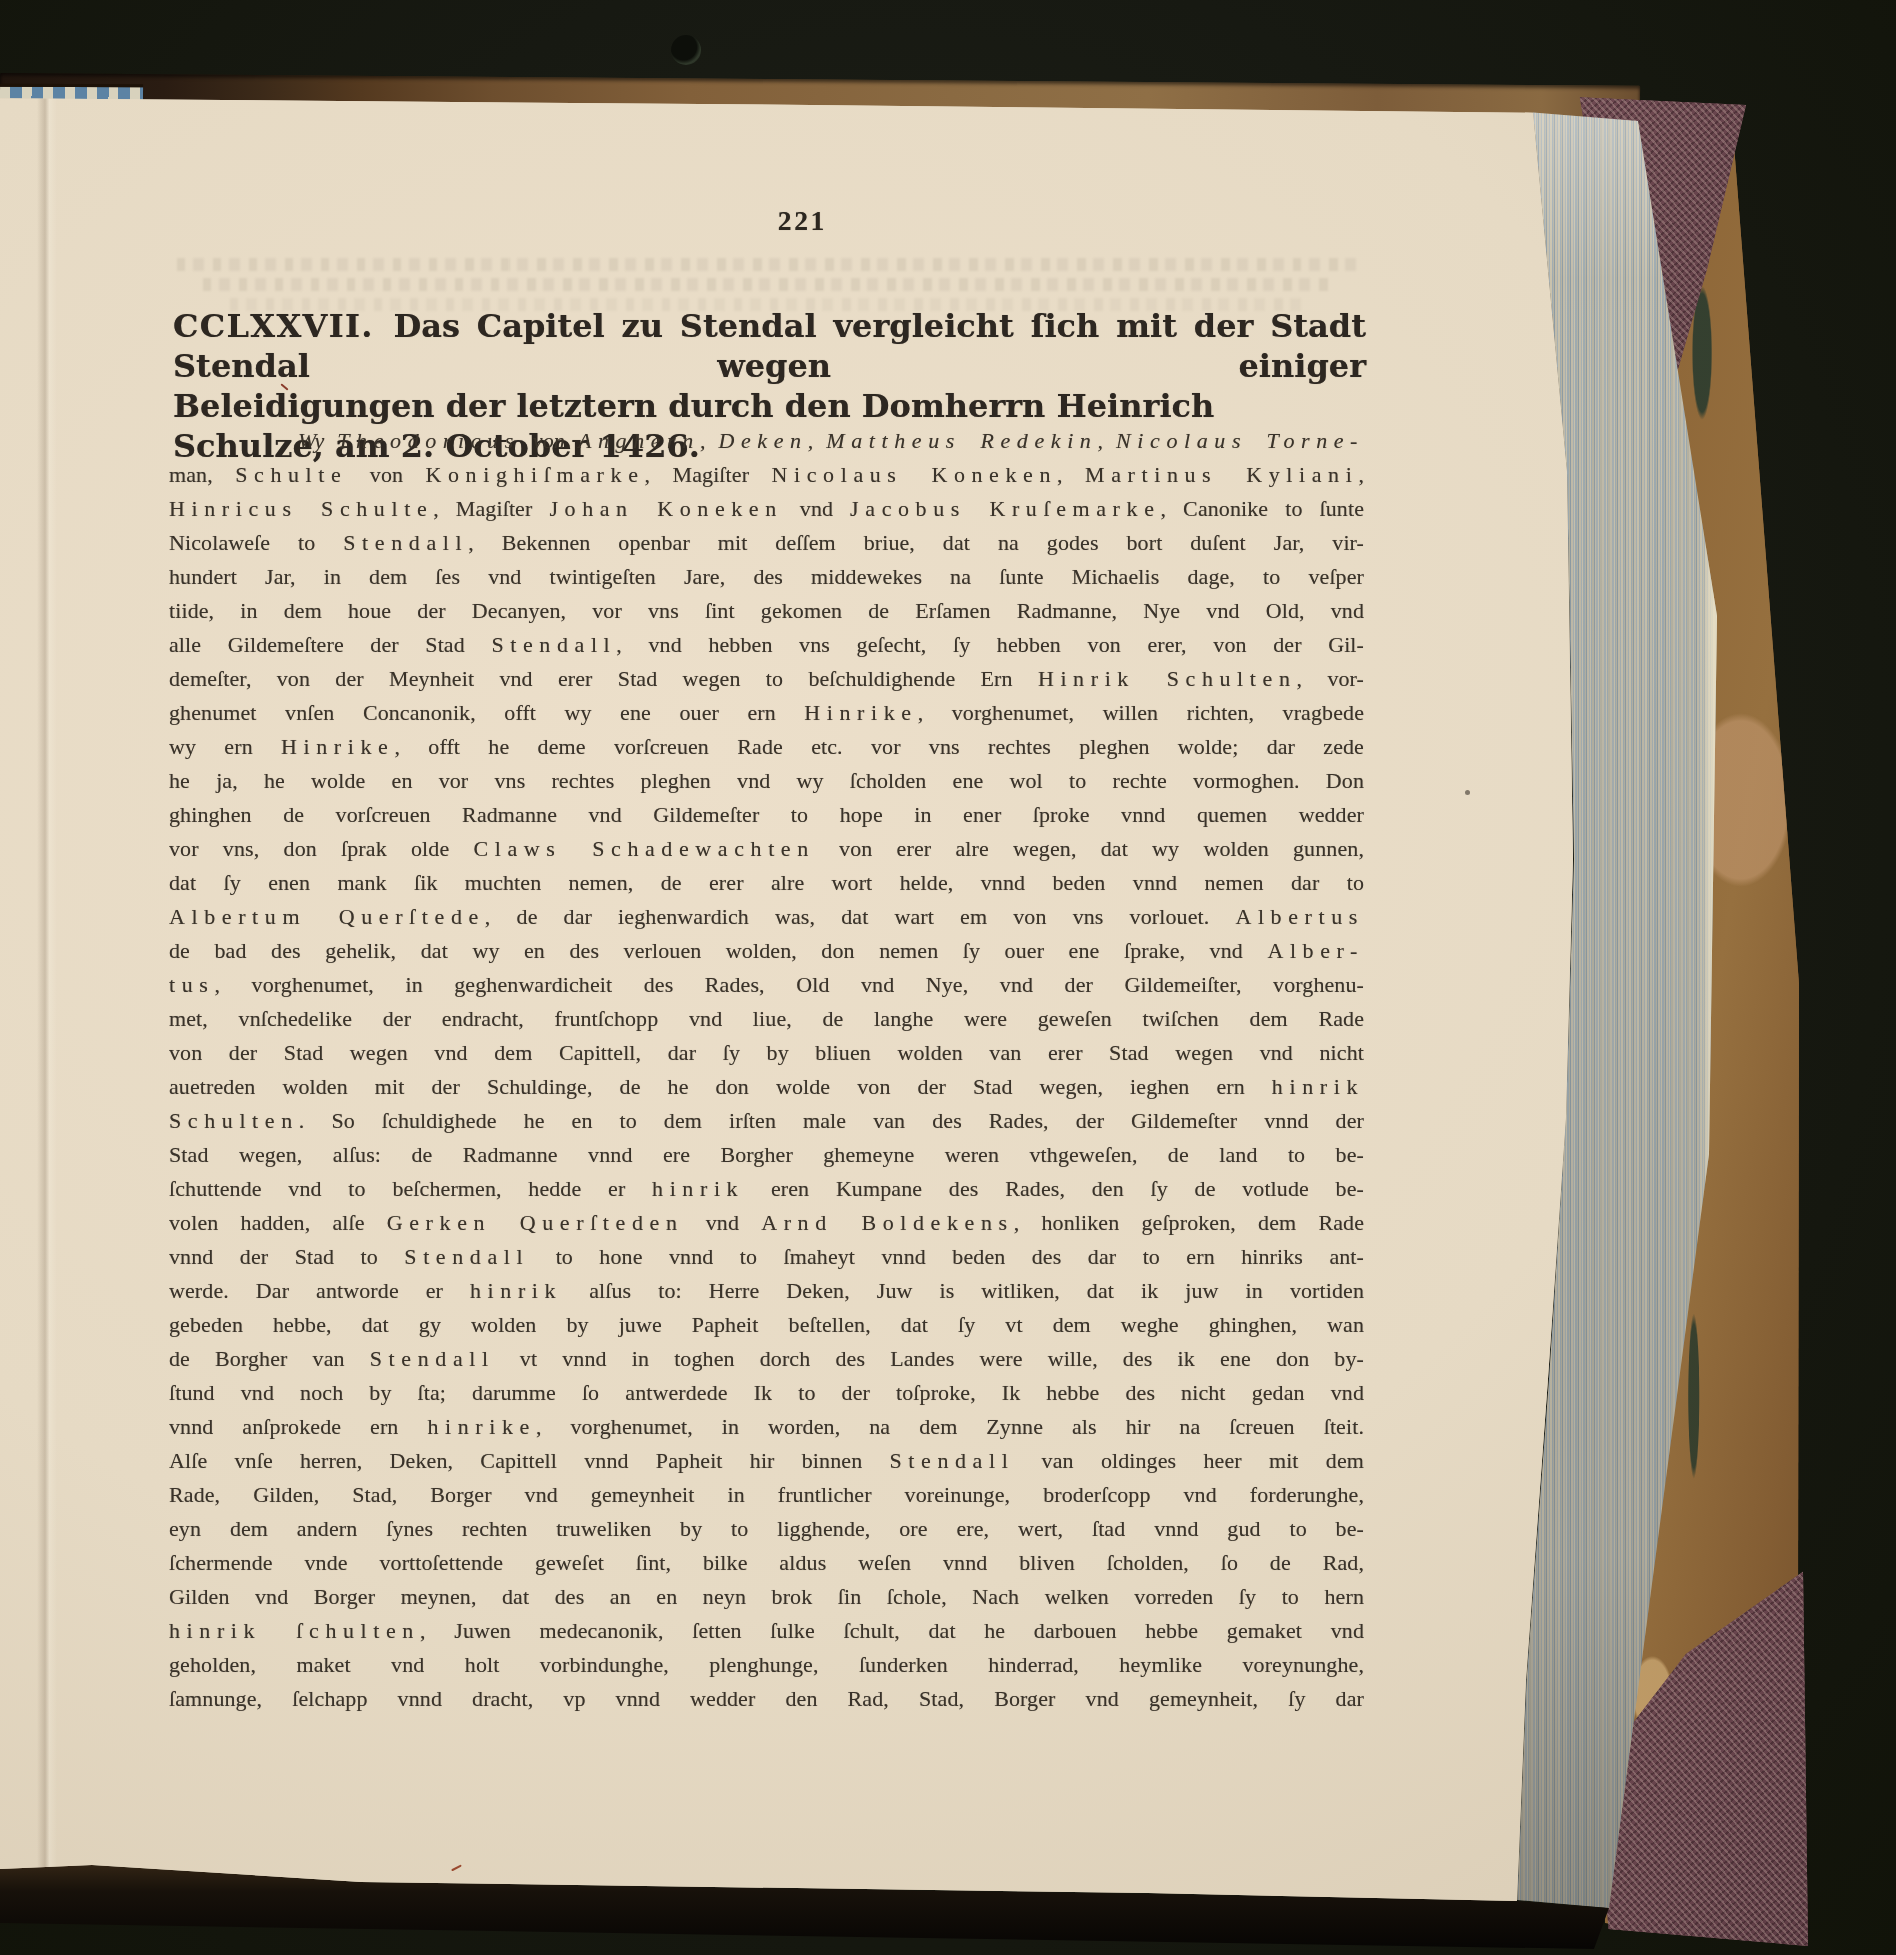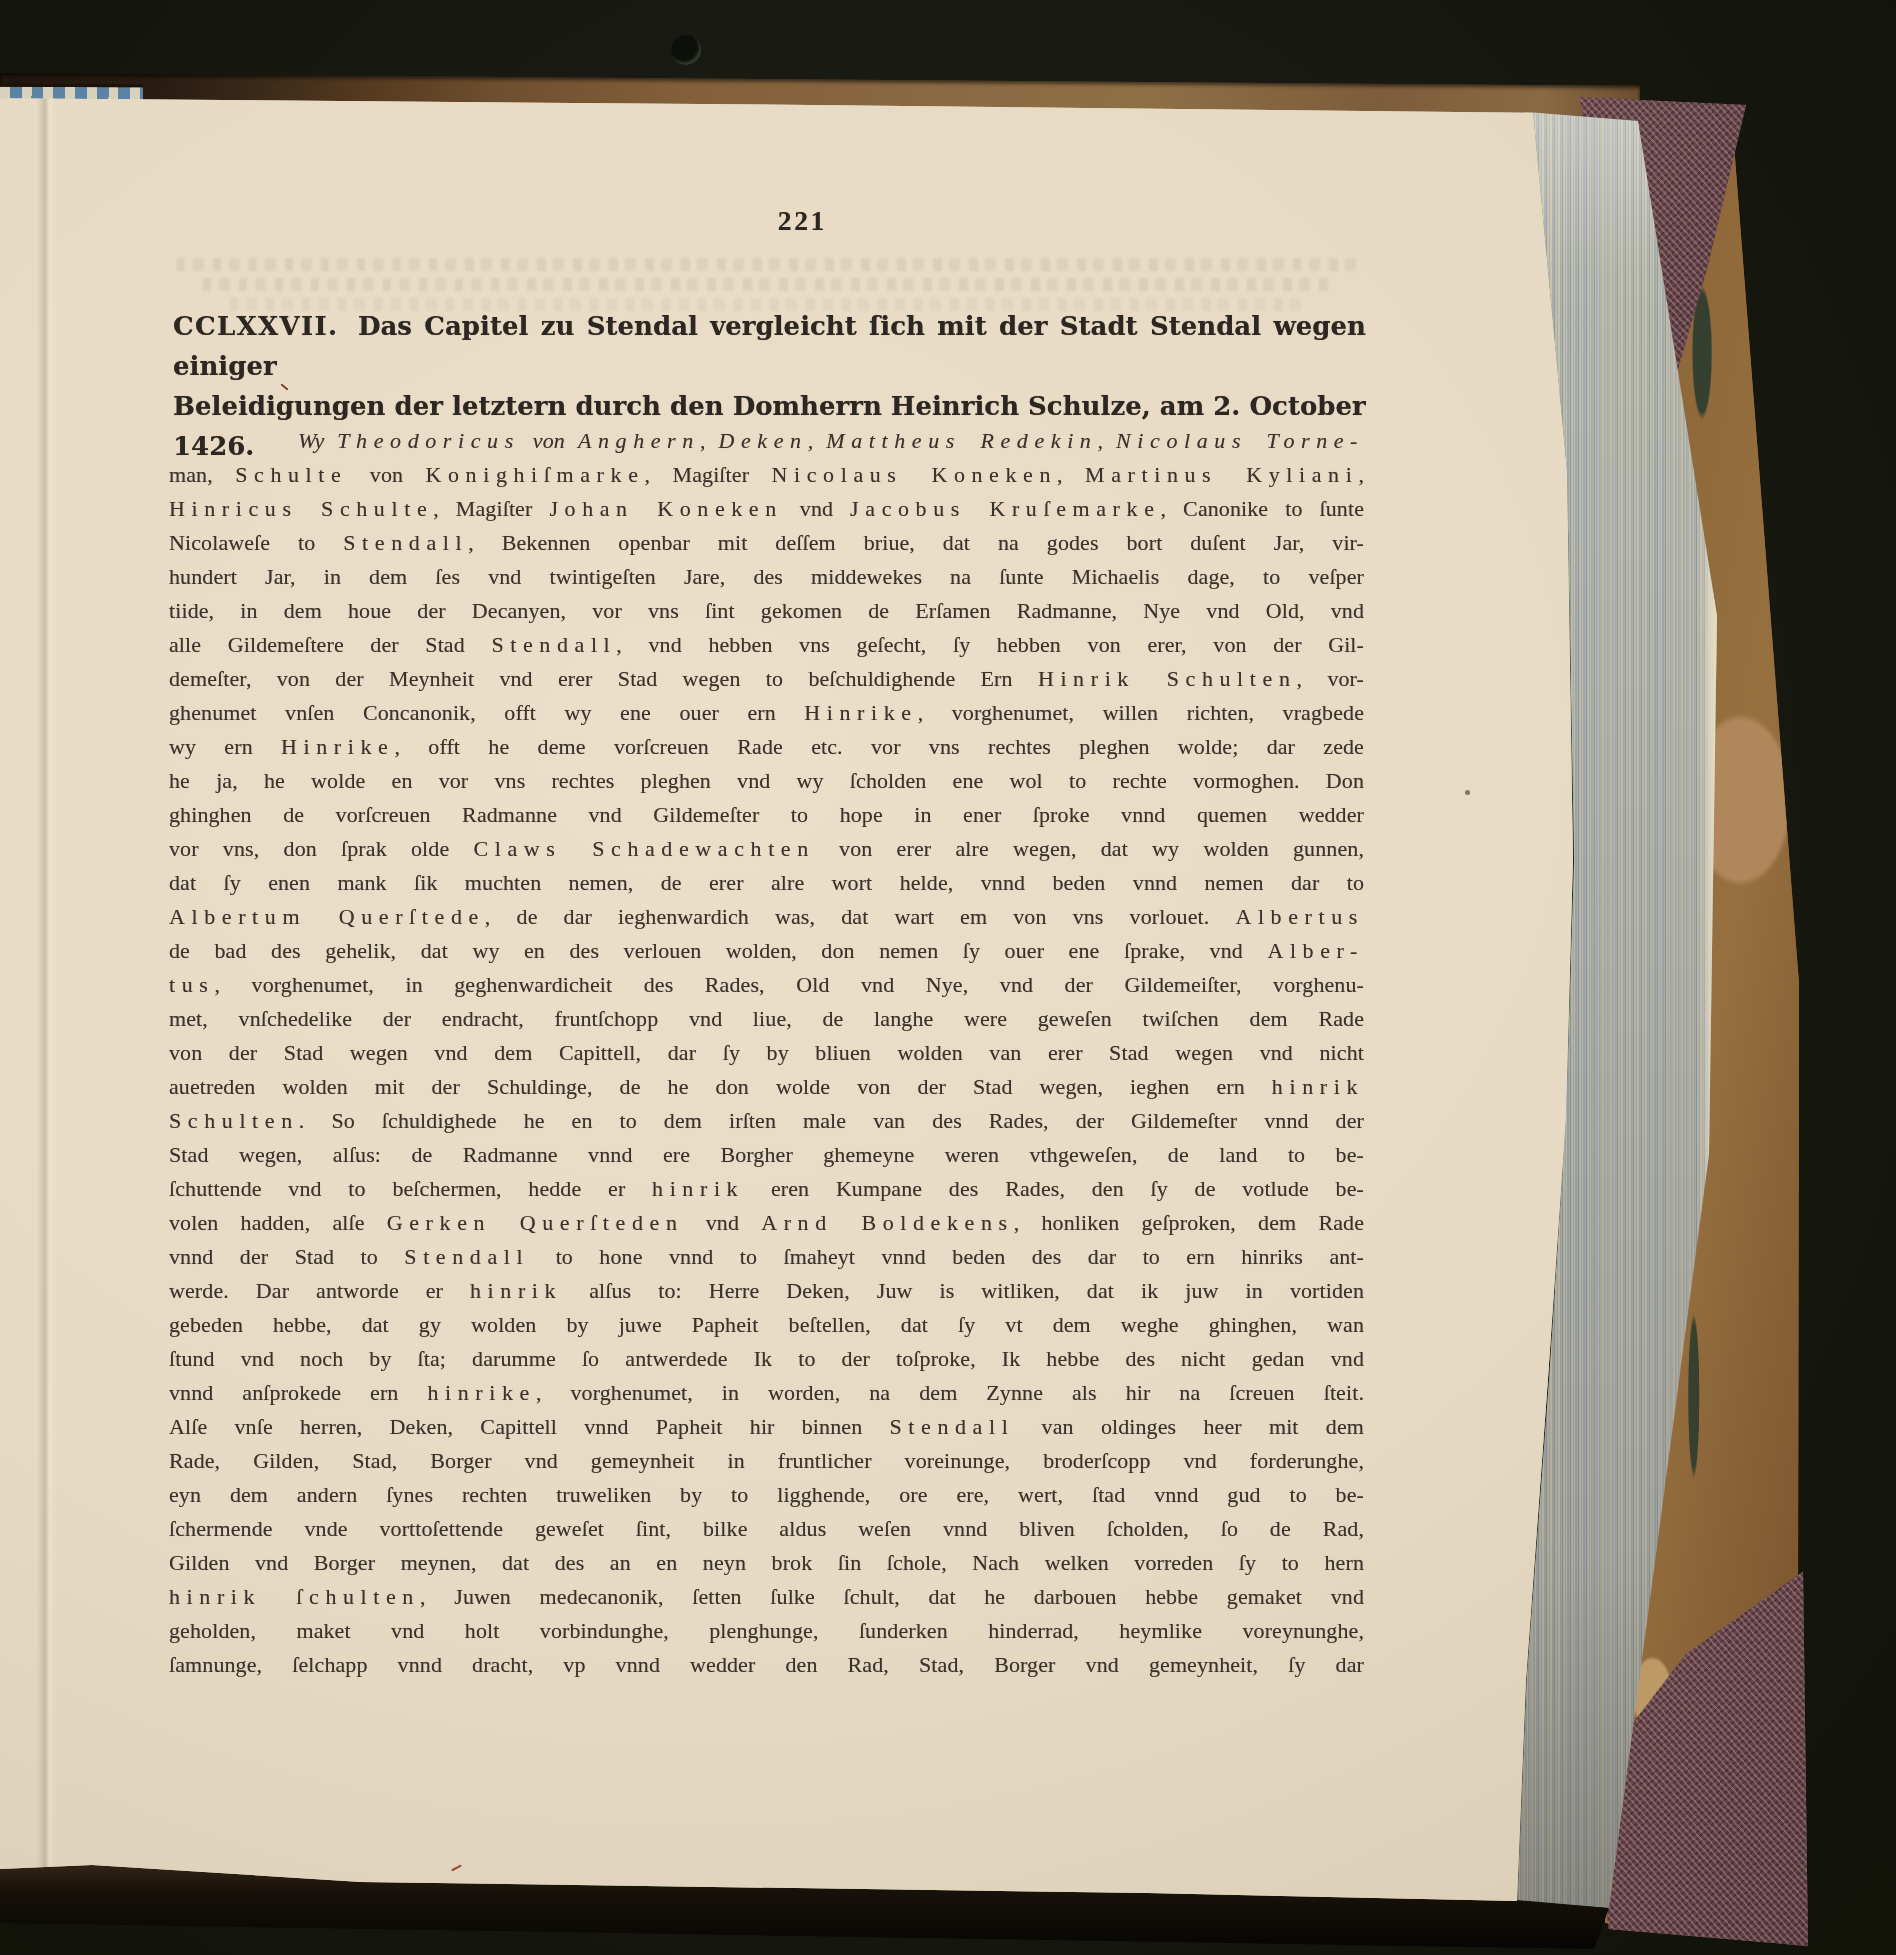--- a/index.html
+++ b/index.html
@@ -64,21 +64,21 @@
     color:#3a332a;}
   .crease{position:absolute;left:37px;top:0;width:19.7px;height:100%;
     background:linear-gradient(90deg, rgba(90,70,50,0) 0%, rgba(90,70,50,.20) 40%, rgba(255,252,240,.20) 62%, rgba(90,70,50,0) 100%);}
   .ghost{position:absolute;left:177px;width:1181px;height:13px;opacity:.12;filter:blur(1.3px);
     background:repeating-linear-gradient(90deg, rgba(110,100,85,.9) 0 8.5px, transparent 8.5px 16.4px, rgba(110,100,85,.7) 16.4px 27px, transparent 27px 36px);}
   .g1{top:165px;} .g2{top:185px;width:1129px;left:203px;} .g3{top:205px;width:1076px;left:230px;opacity:.08;}
   .page-number{position:absolute;left:676px;top:112px;width:151px;text-align:right;
     font-size:27.6px;font-weight:700;letter-spacing:2.6px;color:#2c2720;
     text-shadow:0 0 0.7px rgba(50,42,34,.5);}
   .heading{position:absolute;left:173px;top:213px;width:1193px;color:#2d2721;
-    font-family:"DejaVu Serif", serif;font-weight:700;font-size:26px;line-height:40px;
+    font-family:"DejaVu Serif", serif;font-weight:700;font-size:32px;line-height:40px;
     text-shadow:0 0 0.7px rgba(45,39,33,.55);}
   .h-line1{text-align:justify;text-align-last:justify;}
   .h-num{letter-spacing:1.3px;padding-right:19.7px;}
   .h-line2{}
   .body-text{position:absolute;left:169px;top:331px;width:1195px;
     font-size:22px;line-height:34px;letter-spacing:0.1px;color:#3a332a;
     text-shadow:0 0 0.7px rgba(58,51,42,.45);}
   .line{height:34px;overflow:hidden;text-align:justify;text-align-last:justify;}
   .line.indent{padding-left:129px;font-style:italic;}
   .g{letter-spacing:.30em;}
@@ -138,20 +138,21 @@
         <div class="line">met, vnſchedelike der endracht, fruntſchopp vnd liue, de langhe were geweſen twiſchen dem Rade</div>
         <div class="line">von der Stad wegen vnd dem Capittell, dar ſy by bliuen wolden van erer Stad wegen vnd nicht</div>
         <div class="line">auetreden wolden mit der Schuldinge, de he don wolde von der Stad wegen, ieghen ern <span class="g">hinrik</span></div>
         <div class="line"><span class="g">Schulten</span>. So ſchuldighede he en to dem irſten male van des Rades, der Gildemeſter vnnd der</div>
         <div class="line">Stad wegen, alſus: de Radmanne vnnd ere Borgher ghemeyne weren vthgeweſen, de land to be-</div>
         <div class="line">ſchuttende vnd to beſchermen, hedde er <span class="g">hinrik</span> eren Kumpane des Rades, den ſy de votlude be-</div>
         <div class="line">volen hadden, alſe <span class="g">Gerken Querſteden</span> vnd <span class="g">Arnd Boldekens</span>, honliken geſproken, dem Rade</div>
         <div class="line">vnnd der Stad to <span class="g">Stendall</span> to hone vnnd to ſmaheyt vnnd beden des dar to ern hinriks ant-</div>
         <div class="line">werde.  Dar antworde er <span class="g">hinrik</span> alſus to:  Herre Deken, Juw is witliken, dat ik juw in vortiden</div>
         <div class="line">gebeden hebbe, dat gy wolden by juwe Papheit beſtellen, dat ſy vt dem weghe ghinghen, wan</div>
+        <div class="line">de Borgher van <span class="g">Stendall</span> vt vnnd in toghen dorch des Landes were wille, des ik ene don by-</div>
         <div class="line">ſtund vnd noch by ſta; darumme ſo antwerdede Ik to der toſproke, Ik hebbe des nicht gedan vnd</div>
         <div class="line">vnnd anſprokede ern <span class="g">hinrike</span>, vorghenumet, in worden, na dem Zynne als hir na ſcreuen ſteit.</div>
         <div class="line">Alſe vnſe herren, Deken, Capittell vnnd Papheit hir binnen <span class="g">Stendall</span> van oldinges heer mit dem</div>
         <div class="line">Rade, Gilden, Stad, Borger vnd gemeynheit in fruntlicher voreinunge, broderſcopp vnd forderunghe,</div>
         <div class="line">eyn dem andern ſynes rechten truweliken by to ligghende, ore ere, wert, ſtad vnnd gud to be-</div>
         <div class="line">ſchermende vnde vorttoſettende geweſet ſint, bilke aldus weſen vnnd bliven ſcholden, ſo de Rad,</div>
         <div class="line">Gilden vnd Borger meynen, dat des an en neyn brok ſin ſchole, Nach welken vorreden ſy to hern</div>
         <div class="line"><span class="g">hinrik ſchulten</span>, Juwen medecanonik, ſetten ſulke ſchult, dat he darbouen hebbe gemaket vnd</div>
         <div class="line">geholden, maket vnd holt vorbindunghe, plenghunge, ſunderken hinderrad, heymlike voreynunghe,</div>
         <div class="line">ſamnunge, ſelchapp vnnd dracht, vp vnnd wedder den Rad, Stad, Borger vnd gemeynheit, ſy dar</div>

